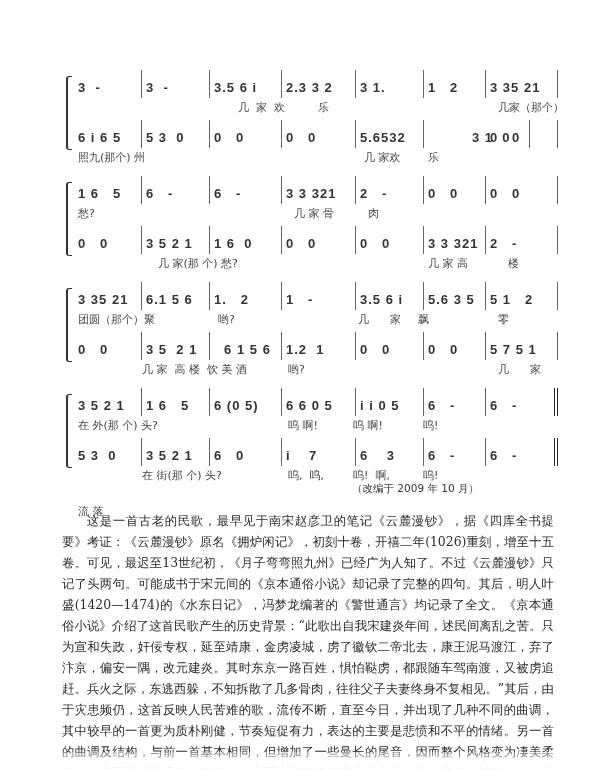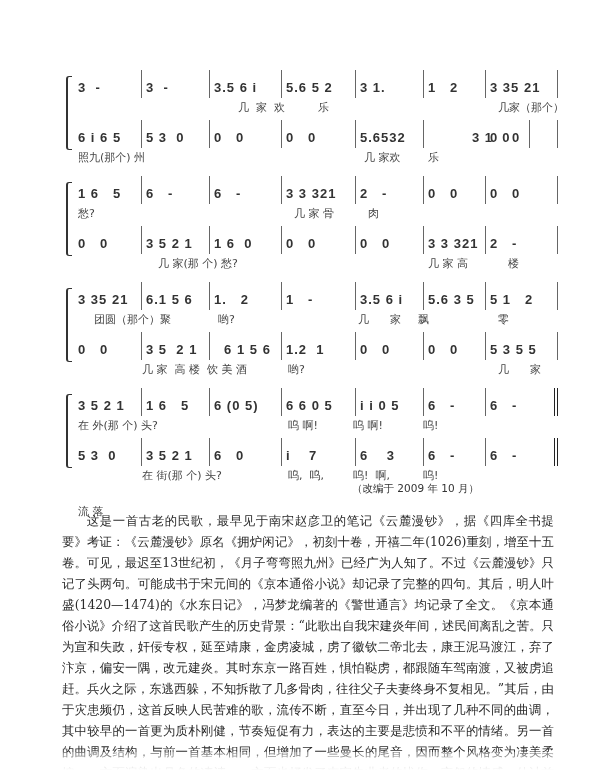--- a/index.html
+++ b/index.html
@@ -54,21 +54,21 @@
         <div class="measure" style="left: 0px; width: 68px;">
           <span class="notes">3  -</span>
         </div>
         <div class="measure" style="left: 68px; width: 68px;">
           <span class="notes">3  -</span>
         </div>
         <div class="measure" style="left: 136px; width: 72px;">
           <span class="notes">3.5 6 i</span>
         </div>
         <div class="measure" style="left: 208px; width: 74px;">
-          <span class="notes">5.6 5 2</span>
+          <span class="notes">2.3 3 2</span>
         </div>
         <div class="measure" style="left: 282px; width: 68px;">
           <span class="notes">3 1.</span>
         </div>
         <div class="measure" style="left: 350px; width: 62px;">
           <span class="notes">1   2</span>
         </div>
         <div class="measure" style="left: 412px; width: 72px;">
           <span class="notes">3 35 21</span>
         </div>
@@ -175,21 +175,21 @@
         </div>
         <div class="measure" style="left: 282px; width: 68px;">
           <span class="notes">3.5 6 i</span>
         </div>
         <div class="measure" style="left: 350px; width: 62px;">
           <span class="notes">5.6 3 5</span>
         </div>
         <div class="measure" style="left: 412px; width: 72px;">
           <span class="notes">5 1   2</span>
         </div>
-        <span class="lyric" style="left: 20px;">团圆（那个）聚</span>
+        <span class="lyric" style="left: 4px;">团圆（那个）聚</span>
         <span class="lyric" style="left: 144px;">哟?</span>
         <span class="lyric" style="left: 284px;">几      家</span>
         <span class="lyric" style="left: 344px;">飘</span>
         <span class="lyric" style="left: 424px;">零</span>
       </div>
       <div class="staff" style="top: 50px;">
         <div class="measure" style="left: 0px; width: 68px;">
           <span class="notes">0   0</span>
         </div>
         <div class="measure" style="left: 68px; width: 68px;">
@@ -201,21 +201,21 @@
         <div class="measure" style="left: 208px; width: 74px;">
           <span class="notes">1.2  1</span>
         </div>
         <div class="measure" style="left: 282px; width: 68px;">
           <span class="notes">0   0</span>
         </div>
         <div class="measure" style="left: 350px; width: 62px;">
           <span class="notes">0   0</span>
         </div>
         <div class="measure" style="left: 412px; width: 72px;">
-          <span class="notes">5 3 5 5</span>
+          <span class="notes">5 7 5 1</span>
         </div>
         <span class="lyric" style="left: 68px;">几 家  高 楼  饮 美 酒</span>
         <span class="lyric" style="left: 214px;">哟?</span>
         <span class="lyric" style="left: 424px;">几      家</span>
       </div>
     </div>
     <div class="system" style="top: 388px; height: 100px;">
       <div class="bracket"></div>
       <div class="staff" style="top: 0px;">
         <div class="measure" style="left: 0px; width: 68px;">

